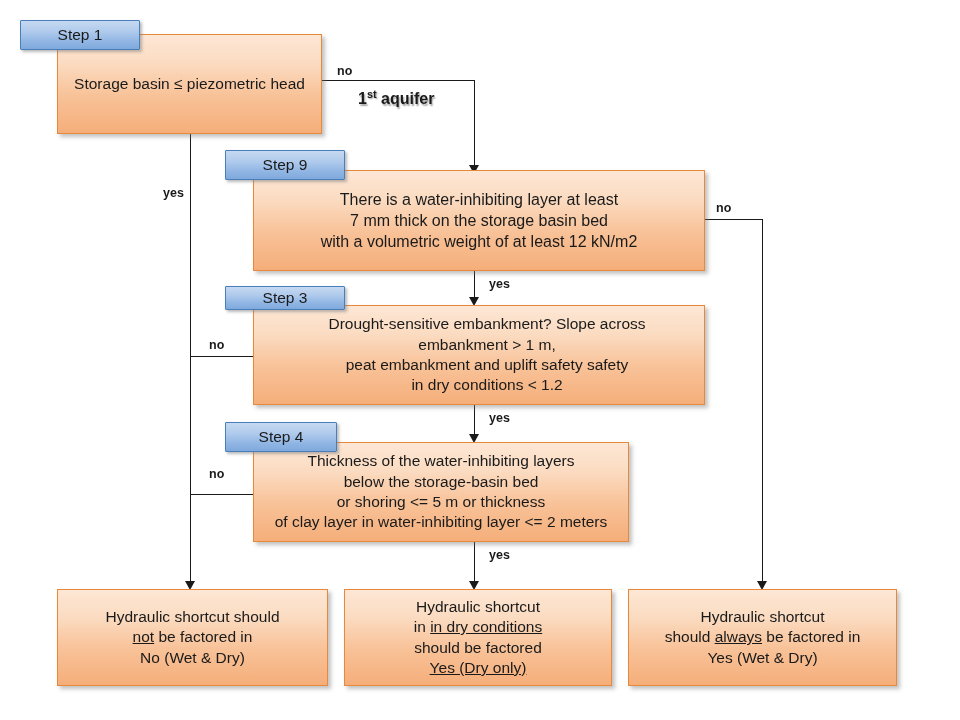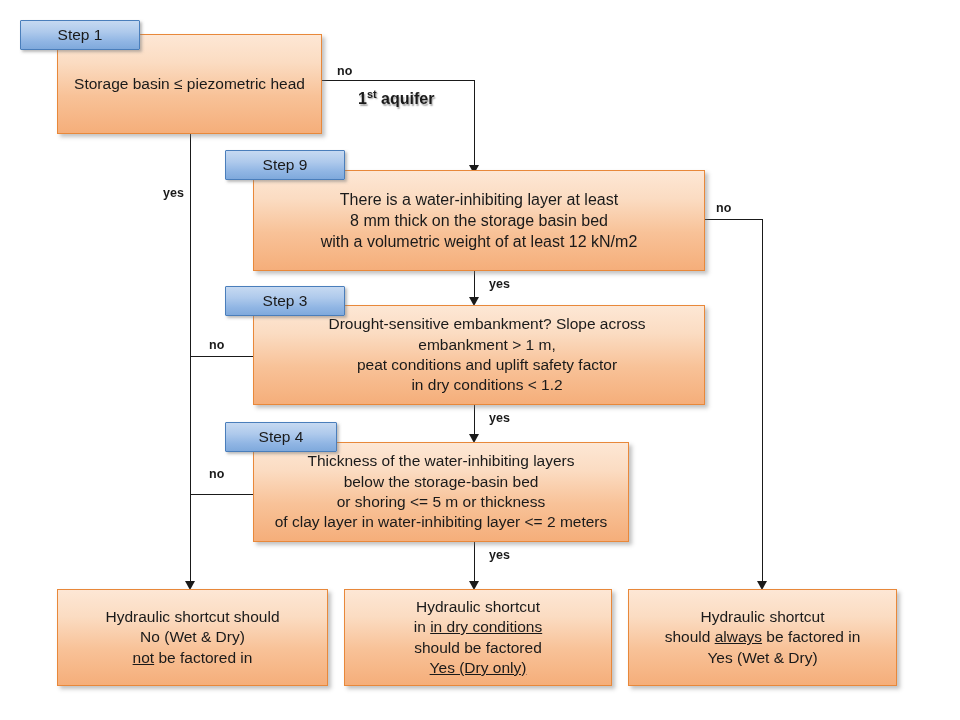--- a/index.html
+++ b/index.html
@@ -124,57 +124,57 @@
       <div>Storage basin ≤ piezometric head</div>
     </div>
   </div>
   <div class="pill" style="left:20px; top:20px; width:120px; height:30px;">
     <span>Step 1</span>
   </div>
 
   <div class="obox" style="left:253px; top:170px; width:452px; height:101px; font-size:16px;justify-content:flex-end;">
     <div class="txt">
       <div>There is a water-inhibiting layer at least</div>
-      <div>8 mm thick on the storage basin bed</div>
+      <div>7 mm thick on the storage basin bed</div>
       <div>with a volumetric weight of at least 12 kN/m2</div>
     </div>
   </div>
   <div class="pill" style="left:225px; top:150px; width:120px; height:30px;">
     <span>Step 9</span>
   </div>
 
   <div class="obox" style="left:253px; top:305px; width:452px; height:100px; font-size:15.5px;padding-left:16px;">
     <div class="txt">
       <div>Drought-sensitive embankment? Slope across</div>
       <div>embankment &gt; 1 m,</div>
-      <div>peat conditions and uplift safety factor</div>
+      <div>peat embankment and uplift safety safety</div>
       <div>in dry conditions &lt; 1.2</div>
     </div>
   </div>
-  <div class="pill" style="left:225px; top:286px; width:120px; height:30px;">
+  <div class="pill" style="left:225px; top:286px; width:120px; height:24px;">
     <span>Step 3</span>
   </div>
 
   <div class="obox" style="left:253px; top:442px; width:376px; height:100px; font-size:15.5px;">
     <div class="txt">
       <div>Thickness of the water-inhibiting layers</div>
       <div>below the storage-basin bed</div>
       <div>or shoring &lt;= 5 m or thickness</div>
       <div>of clay layer in water-inhibiting layer &lt;= 2 meters</div>
     </div>
   </div>
   <div class="pill" style="left:225px; top:422px; width:112px; height:30px;">
     <span>Step 4</span>
   </div>
 
   <div class="obox" style="left:57px; top:589px; width:271px; height:97px; font-size:15.5px;">
     <div class="txt">
       <div>Hydraulic shortcut should</div>
+      <div><span class="u">not</span> be factored in</div>
       <div>No (Wet &amp; Dry)</div>
-      <div><span class="u">not</span> be factored in</div>
     </div>
   </div>
 
   <div class="obox" style="left:344px; top:589px; width:268px; height:97px; font-size:15.5px;">
     <div class="txt">
       <div>Hydraulic shortcut</div>
       <div>in <span class="u">in dry conditions</span></div>
       <div>should be factored</div>
       <div><span class="u">Yes (Dry only)</span></div>
     </div>

